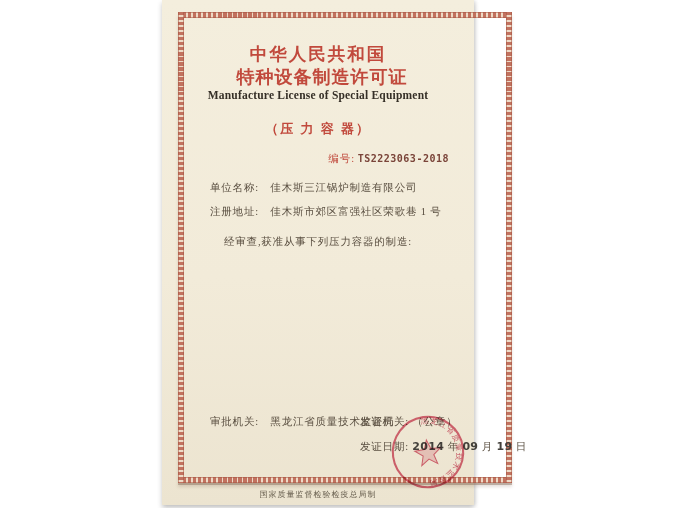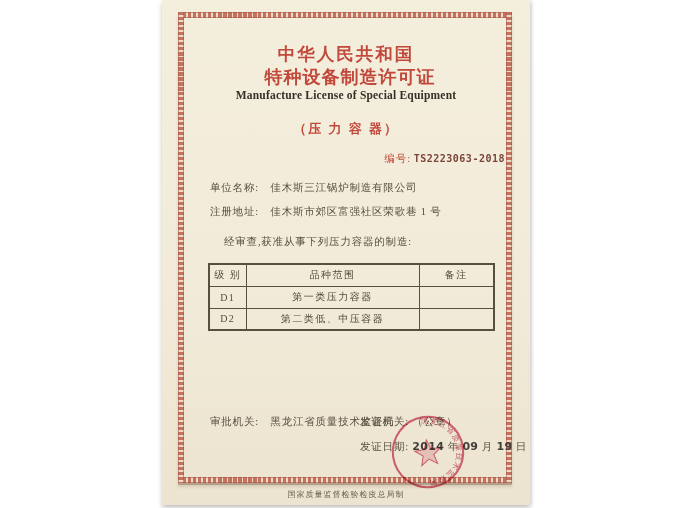--- a/index.html
+++ b/index.html
@@ -2,21 +2,21 @@
 <html><head>
 <meta charset="utf-8">
 <style>
   * { margin:0; padding:0; box-sizing:border-box; }
   html,body { width:700px; height:508px; }
   body { font-family:"Liberation Serif", serif; }
 
   .stage { position:relative; width:700px; height:508px; background:#ffffff; overflow:hidden; }
 
   .paper {
-    position:absolute; left:162px; top:0; width:368px; height:505px;
+    position:absolute; left:162px; top:0; width:312px; height:505px;
     background:linear-gradient(180deg,#f4eedd 0%,#f2ebd9 55%,#ece4d0 100%);
     box-shadow:0 3px 5px rgba(0,0,0,.22), 2px 0 3px rgba(0,0,0,.08);
   }
 
   
   .frame { position:absolute; left:16px; top:12px; width:334px; height:471px;
            box-shadow:0 2px 0 rgba(125,95,75,.40), 0 4px 3px rgba(125,95,75,.20); }
   .band { position:absolute; }
   .band.h { left:0; width:100%; height:6px;
     background:repeating-linear-gradient(to right,#c2725f 0 3.5px,#eedbc7 3.5px 5px);
@@ -99,46 +99,20 @@
       <span>单位名称:</span>
       <span class="field-value">佳木斯三江锅炉制造有限公司</span>
     </div>
     <div class="line body-text addr-line">
       <span>注册地址:</span>
       <span class="field-value">佳木斯市郊区富强社区荣歌巷 1 号</span>
     </div>
 
     <div class="line body-text statement">经审查,获准从事下列压力容器的制造:</div>
 
-    <table class="license-table">
-      <colgroup>
-        <col class="col-level">
-          <col class="col-range">
-          <col class="col-remark">
-      </colgroup>
-      <thead>
-        <tr>
-          <th>级 别</th>
-          <th>品种范围</th>
-          <th>备注</th>
-        </tr>
-      </thead>
-      <tbody>
-        <tr>
-          <td>D1</td>
-          <td>第一类压力容器</td>
-          <td></td>
-        </tr>
-        <tr>
-          <td>D2</td>
-          <td>第二类低、中压容器</td>
-          <td></td>
-        </tr>
-      </tbody>
-    </table>
 
     <div class="line footer-line approve-line">
       <span>审批机关:</span>
       <span class="field-value">黑龙江省质量技术监督局</span>
     </div>
     <div class="line footer-line issuer-line">
       <span>发证机关:</span>
       <span>（公章）</span>
     </div>
 

